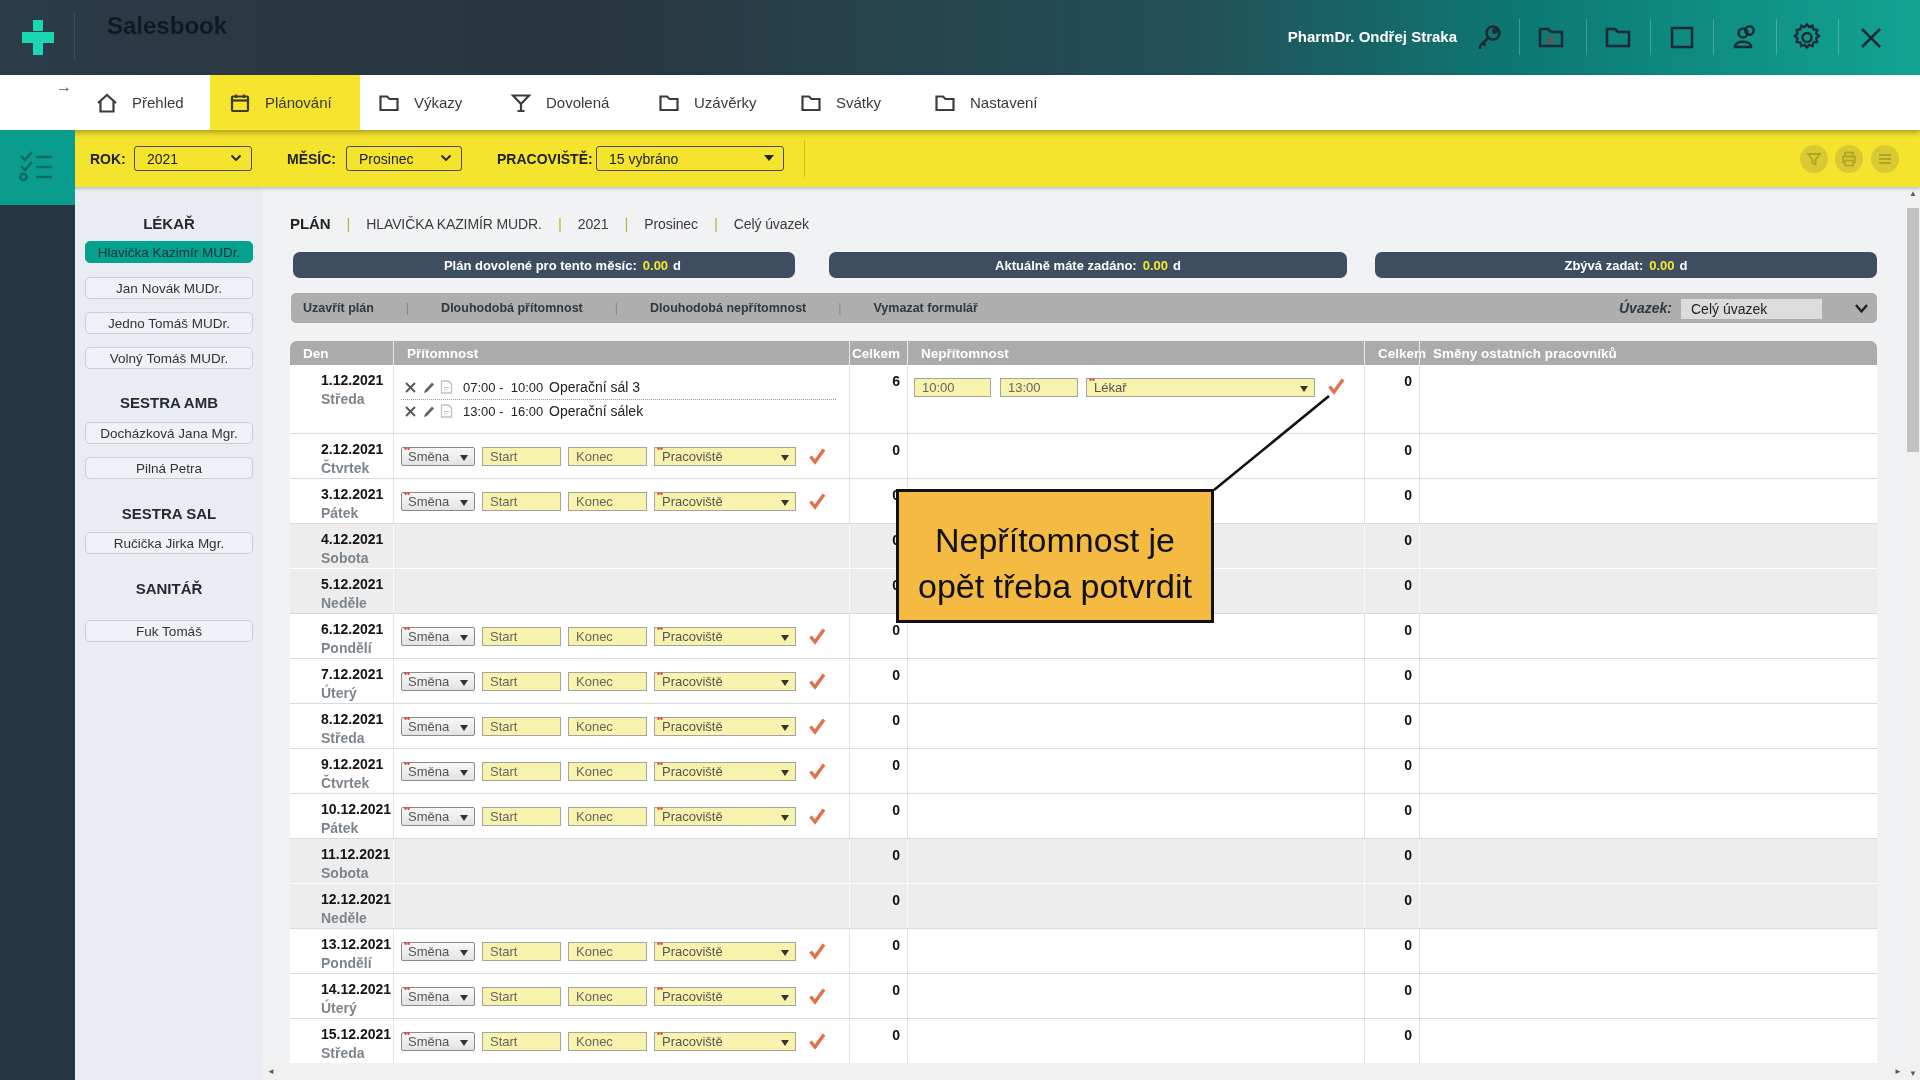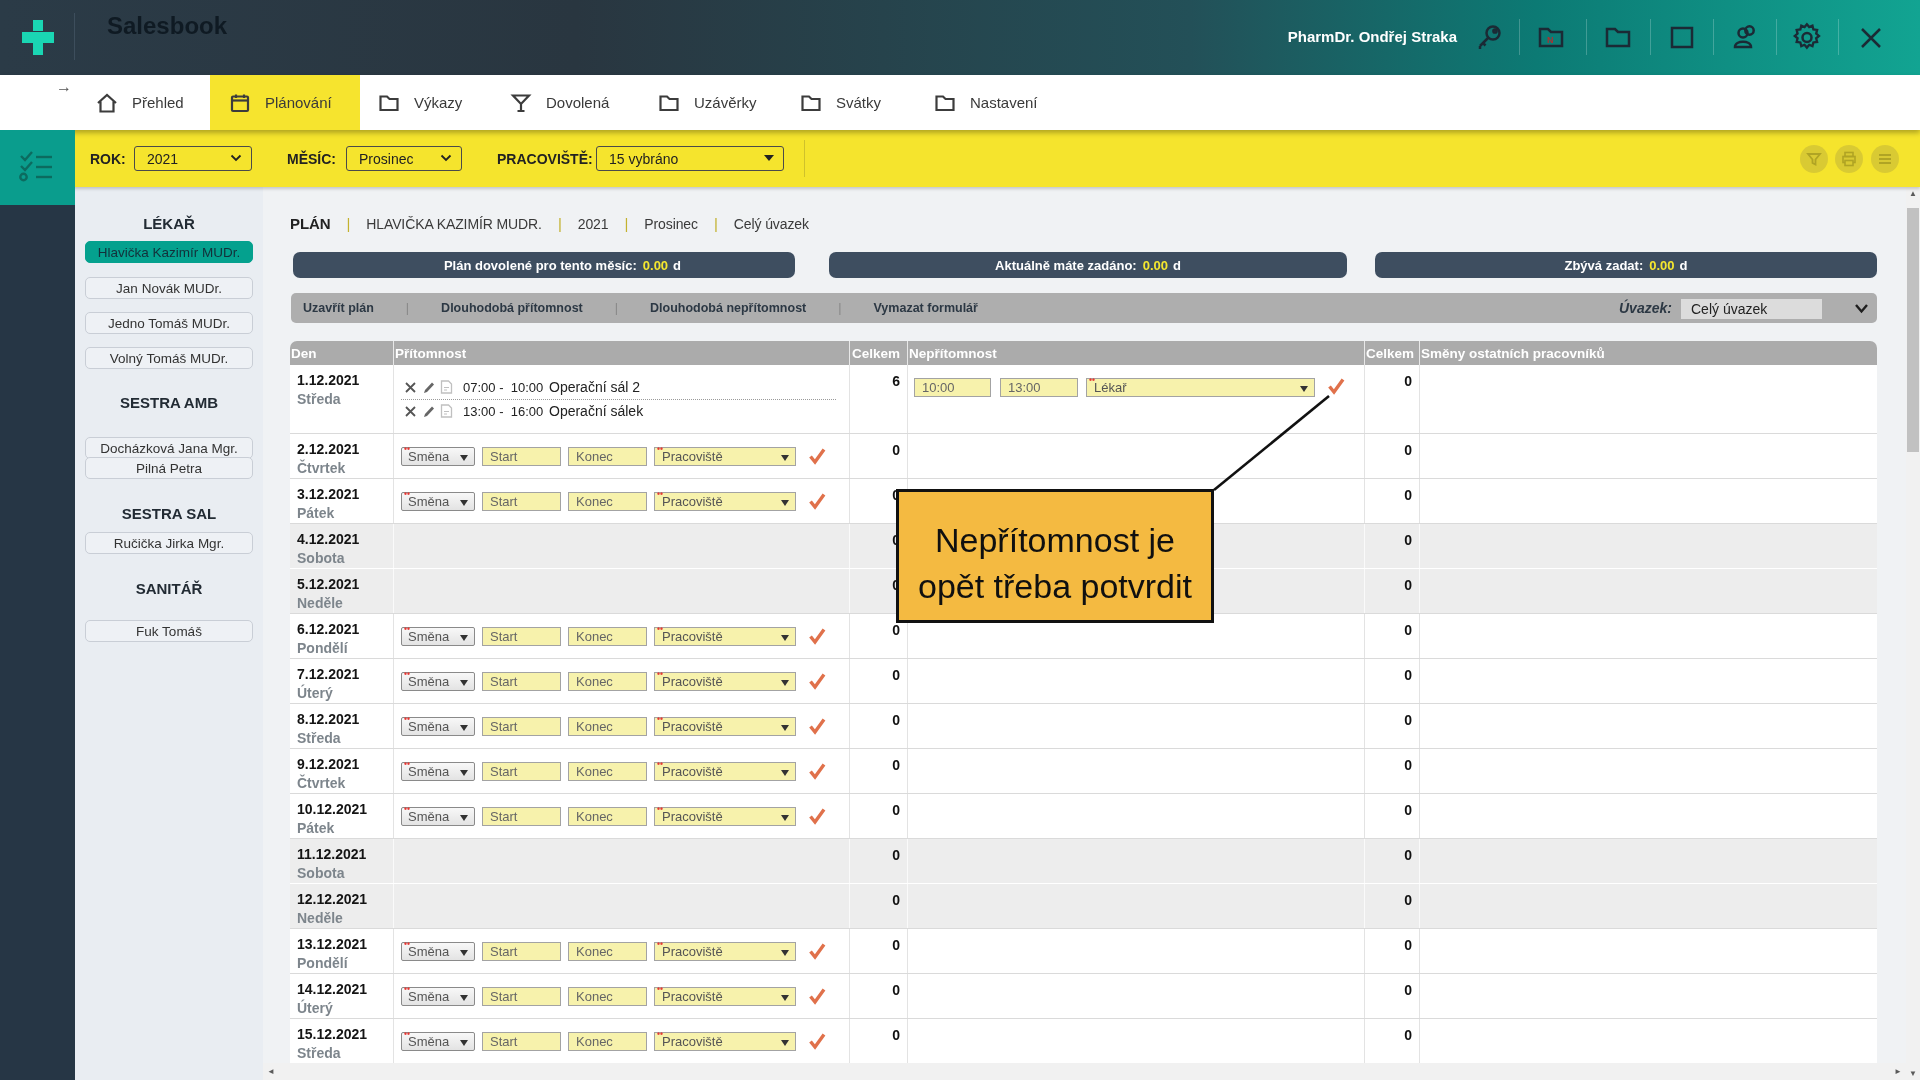--- a/index.html
+++ b/index.html
@@ -47,27 +47,27 @@
   #toolbar { position:absolute; left:291px; top:293px; width:1586px; height:30px; background:#aeaeae;
     border-radius:5px; display:flex; align-items:center; font-size:12.5px; font-weight:bold; color:#2c3844;gap:23px; }
   #toolbar .tsep { color:#878787; margin:0 9px; font-weight:normal; }
   #uvz { position:absolute; left:1681px; top:299px; width:141px; height:20px; background:#dcdcdc;
     font-size:14px; color:#222;
     display:flex; align-items:center; padding-left:10px; }
   
   #tbl { position:absolute; left:290px; top:341px; width:1587px; }
   #thead { display:flex; height:24px; background:#ababab; border-radius:7px 7px 0 0;
     color:#fff; font-size:13.5px; font-weight:bold; overflow:hidden; }
-  #thead > div { display:flex; align-items:center; padding-left:1px; border-left:1px solid #e8e8e8; }
+  #thead > div { display:flex; align-items:center; padding-left:13px; border-left:1px solid #e8e8e8; }
   #thead > div:first-child { border-left:none; }
   .trow { position:relative; display:flex; width:1587px; height:45px; background:#fff; border-top:1px solid #dadada; }
   .trow.first { height:68px; border-top:none; }
   .trow.we { background:#ededed; }
   .trow.wt { border-top-color:#fff; }
-  .c-den { width:103px; }
+  .c-den { width:103px;padding-left:24px; }
   .c-pri { width:456px; border-left:1px solid #e3e3e3; position:relative; }
   .c-cel { width:58px;  border-left:1px solid #e3e3e3; text-align:right; padding:8px 7px 0 0; font-size:14px; font-weight:bold; color:#111; }
   .c-nep { width:457px; border-left:1px solid #e3e3e3; position:relative; }
   .c-ce2 { width:55px;  border-left:1px solid #e3e3e3; text-align:right; padding:8px 7px 0 0; font-size:14px; font-weight:bold; color:#111; }
   .c-sme { width:458px; border-left:1px solid #e3e3e3; }
   .we .c-pri,.we .c-cel,.we .c-nep,.we .c-ce2,.we .c-sme { border-left-color:#fafafa; }
   .dd { padding:6px 0 0 7px; font-size:14px; font-weight:bold; color:#141414; line-height:19px; }
   .dw { padding-left:7px; font-size:14px; font-weight:bold; color:#7d858c; line-height:19px; }
   
   .sel-g { position:absolute; left:7px; top:13px; width:74px; height:19px;
@@ -253,21 +253,21 @@
 </div>
 
 <div id="rail"></div>
 <div id="sidebar">
     <div class="sgroup" style="top: 28px;">LÉKAŘ</div>
     <div class="sbtn sel" style="top: 54px;">Hlavička Kazimír MUDr.</div>
     <div class="sbtn" style="top: 90px;">Jan Novák MUDr.</div>
     <div class="sbtn" style="top: 125px;">Jedno Tomáš MUDr.</div>
     <div class="sbtn" style="top: 160px;">Volný Tomáš MUDr.</div>
     <div class="sgroup" style="top: 207px;">SESTRA AMB</div>
-    <div class="sbtn" style="top: 250px; text-align: center;">Docházková Jana Mgr.</div>
+    <div class="sbtn" style="top: 235px; text-align: center;">Docházková Jana Mgr.</div>
     <div class="sbtn" style="top: 270px;">Pilná Petra</div>
     <div class="sgroup" style="top: 318px;">SESTRA SAL</div>
     <div class="sbtn" style="top: 345px;">Ručička Jirka Mgr.</div>
     <div class="sgroup" style="top: 393px;">SANITÁŘ</div>
     <div class="sbtn" style="top: 433px;">Fuk Tomáš</div>
   </div>
 
 <div id="main"></div>
 <div id="crumb">
   <b>PLÁN</b><span class="bsep">|</span>HLAVIČKA KAZIMÍR MUDR.<span class="bsep">|</span>2021<span class="bsep">|</span>Prosinec<span class="bsep">|</span>Celý úvazek
@@ -311,21 +311,21 @@
               <path d="M2 2 L11 11 M11 2 L2 11"></path>
             </svg>
             <svg class="ic" style="margin-right:5px" width="12" height="13" viewBox="0 0 12 13">
               <path d="M1 12 L2 9 L9 1.5 L11 3.5 L4 11 Z" fill="#666"></path>
             </svg>
             <svg class="ic" width="13" height="14" viewBox="0 0 13 14" fill="none" stroke="#c0c0c0" stroke-width="1.3">
               <path d="M1.5 1 L8.5 1 L11.5 4 L11.5 13 L1.5 13 Z"></path>
               <path d="M4 7.5 L9 7.5 M4 10 L7 10" stroke-width="1"></path>
             </svg>
             <span style="margin-left:10px; width:86px; font-size:13px; white-space:nowrap; flex:none;">07:00 -&nbsp; 10:00</span>
-            <span>Operační sál 2</span>
+            <span>Operační sál 3</span>
           </div>
           <div class="dotline"></div>
           <div class="ent" style="top:38px;">
             <svg class="ic" style="margin-right:6px" width="13" height="13" viewBox="0 0 13 13" fill="none" stroke="#555" stroke-width="1.8">
               <path d="M2 2 L11 11 M11 2 L2 11"></path>
             </svg>
             <svg class="ic" style="margin-right:5px" width="12" height="13" viewBox="0 0 12 13">
               <path d="M1 12 L2 9 L9 1.5 L11 3.5 L4 11 Z" fill="#666"></path>
             </svg>
             <svg class="ic" width="13" height="14" viewBox="0 0 13 14" fill="none" stroke="#c0c0c0" stroke-width="1.3">

